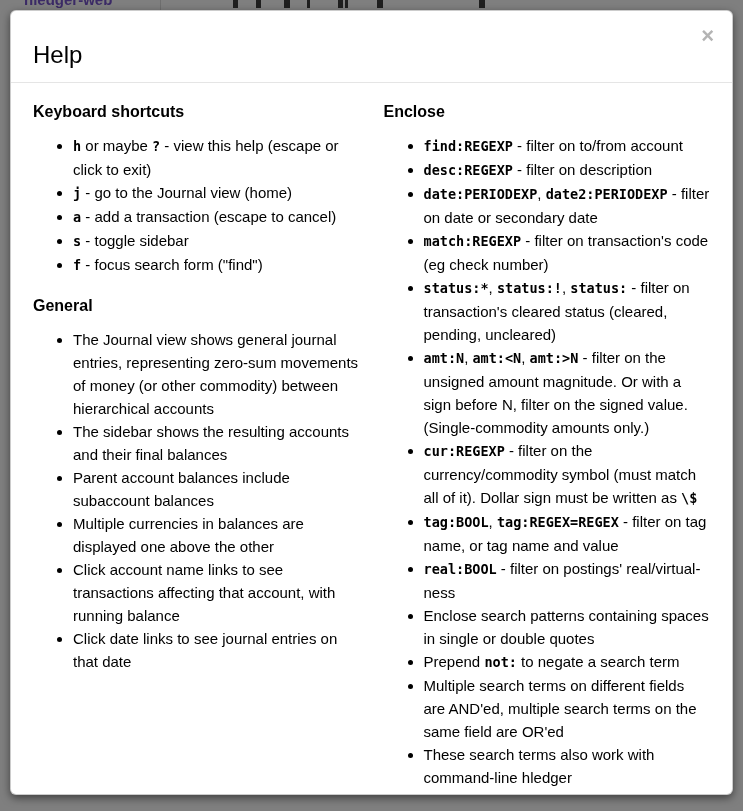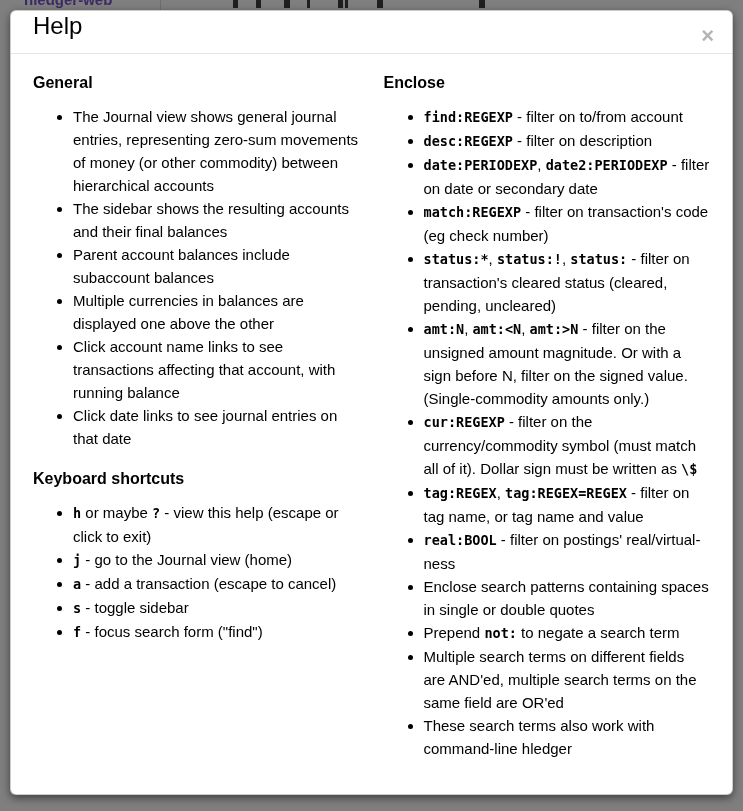--- a/index.html
+++ b/index.html
@@ -57,21 +57,21 @@
     left: 10px; top: 10px;
     width: 723px; height: 785px;
     background: #ffffff;
     border: 1px solid rgba(0,0,0,0.2);
     border-radius: 6px;
     box-shadow: 0 3px 9px rgba(0,0,0,0.5);
     overflow: hidden;
   }
   .modal-header {
     position: relative;
-    padding: 2px 22px 14px 22px;
+    padding: 31px 22px 14px 22px;
     border-bottom: 1px solid #e5e5e5;
   }
   .modal-title {
     font-size: 24px;
     font-weight: 400;
     line-height: 1.1;
     color: #000;
   }
   .modal-close {
     position: absolute;
@@ -129,53 +129,53 @@
 </div>
 
 <div class="modal">
   <div class="modal-header">
     <h2 class="modal-title">Help</h2>
     <span class="modal-close">×</span>
   </div>
   <div class="modal-body">
     <div class="help-col">
         <div class="help-section">
+          <h3>Keyboard shortcuts</h3>
+          <ul>
+            <li><code>h</code> or maybe <code>?</code> - view this help (escape or click to exit)</li>
+            <li><code>j</code> - go to the Journal view (home)</li>
+            <li><code>a</code> - add a transaction (escape to cancel)</li>
+            <li><code>s</code> - toggle sidebar</li>
+            <li><code>f</code> - focus search form ("find")</li>
+          </ul>
+        </div>
+        <div class="help-section">
           <h3>General</h3>
           <ul>
             <li>The Journal view shows general journal entries, representing zero-sum movements of money (or other commodity) between hierarchical accounts</li>
             <li>The sidebar shows the resulting accounts and their final balances</li>
             <li>Parent account balances include subaccount balances</li>
             <li>Multiple currencies in balances are displayed one above the other</li>
             <li>Click account name links to see transactions affecting that account, with running balance</li>
             <li>Click date links to see journal entries on that date</li>
-          </ul>
-        </div>
-        <div class="help-section">
-          <h3>Keyboard shortcuts</h3>
-          <ul>
-            <li><code>h</code> or maybe <code>?</code> - view this help (escape or click to exit)</li>
-            <li><code>j</code> - go to the Journal view (home)</li>
-            <li><code>a</code> - add a transaction (escape to cancel)</li>
-            <li><code>s</code> - toggle sidebar</li>
-            <li><code>f</code> - focus search form ("find")</li>
           </ul>
         </div>
       </div>
     <div class="help-col">
         <div class="help-section">
           <h3>Enclose</h3>
           <ul>
             <li><code>find:REGEXP</code> - filter on to/from account</li>
             <li><code>desc:REGEXP</code> - filter on description</li>
             <li><code>date:PERIODEXP</code>, <code>date2:PERIODEXP</code> - filter on date or secondary date</li>
             <li><code>match:REGEXP</code> - filter on transaction's code (eg check number)</li>
             <li><code>status:*</code>, <code>status:!</code>, <code>status:</code> - filter on transaction's cleared status (cleared, pending, uncleared)</li>
             <li><code>amt:N</code>, <code>amt:&lt;N</code>, <code>amt:&gt;N</code> - filter on the unsigned amount magnitude. Or with a sign before N, filter on the signed value. (Single-commodity amounts only.)</li>
             <li><code>cur:REGEXP</code> - filter on the currency/commodity symbol (must match all of it). Dollar sign must be written as <code>\$</code></li>
-            <li><code>tag:REGEX</code>, <code>tag:REGEX=REGEX</code> - filter on tag name, or tag name and value</li>
+            <li><code>tag:BOOL</code>, <code>tag:REGEX=REGEX</code> - filter on tag name, or tag name and value</li>
             <li><code>real:BOOL</code> - filter on postings' real/virtual-ness</li>
             <li>Enclose search patterns containing spaces in single or double quotes</li>
             <li>Prepend <code>not:</code> to negate a search term</li>
             <li>Multiple search terms on different fields are AND'ed, multiple search terms on the same field are OR'ed</li>
             <li>These search terms also work with command-line hledger</li>
           </ul>
         </div>
       </div>
   </div>
 </div>

